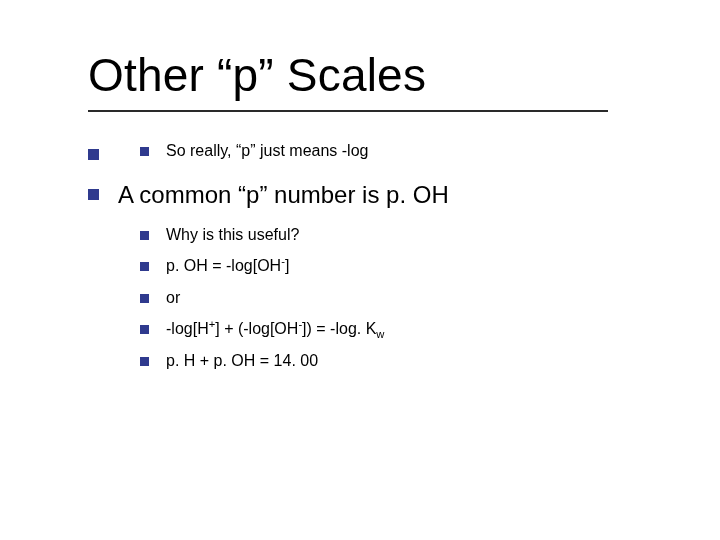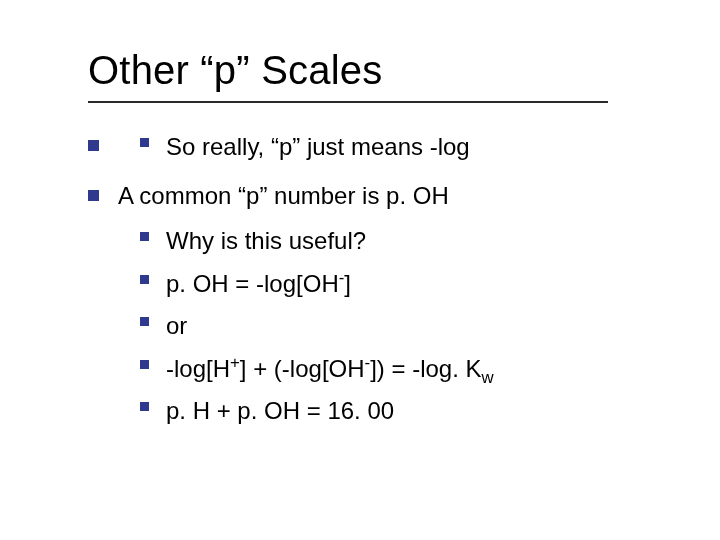--- a/index.html
+++ b/index.html
@@ -13,21 +13,21 @@
   }
   .slide {
     box-sizing: border-box;
     width: 720px;
     height: 540px;
     padding: 48px 48px 48px 88px;
     position: relative;
   }
   .title {
     font-family: Arial, Helvetica, sans-serif;
-    font-size: 40px;
+    font-size: 46px;
     font-weight: normal;
     margin: 0 0 8px 0;
     letter-spacing: 0.2px;
   }
   .title-rule {
     width: 520px;
     height: 2px;
     background: #2a2a2a;
     margin-bottom: 28px;
   }
@@ -53,21 +53,21 @@
     background: #2f3a8e;
   }
   ul.level2 {
     list-style: none;
     padding: 0;
     margin: 14px 0 0 22px;
   }
   ul.level2 > li {
     position: relative;
     padding-left: 26px;
-    font-size: 24px;
+    font-size: 16px;
     line-height: 1.35;
     margin-bottom: 10px;
   }
   ul.level2 > li::before {
     content: "";
     position: absolute;
     left: 0;
     top: 7px;
     width: 9px;
     height: 9px;
@@ -111,20 +111,20 @@
         <li>
           <span>p. OH = -log[OH<span class="sup">-</span>]</span>
         </li>
         <li>
           <span>or</span>
         </li>
         <li>
           <span>-log[H<span class="sup">+</span>] + (-log[OH<span class="sup">-</span>]) = -log. K<span class="sub">w</span></span>
         </li>
         <li>
-          <span>p. H + p. OH = 16. 00</span>
+          <span>p. H + p. OH = 14. 00</span>
         </li>
       </ul>
     </li>
 
   </ul>
 
 </div>
 
 </body></html>

